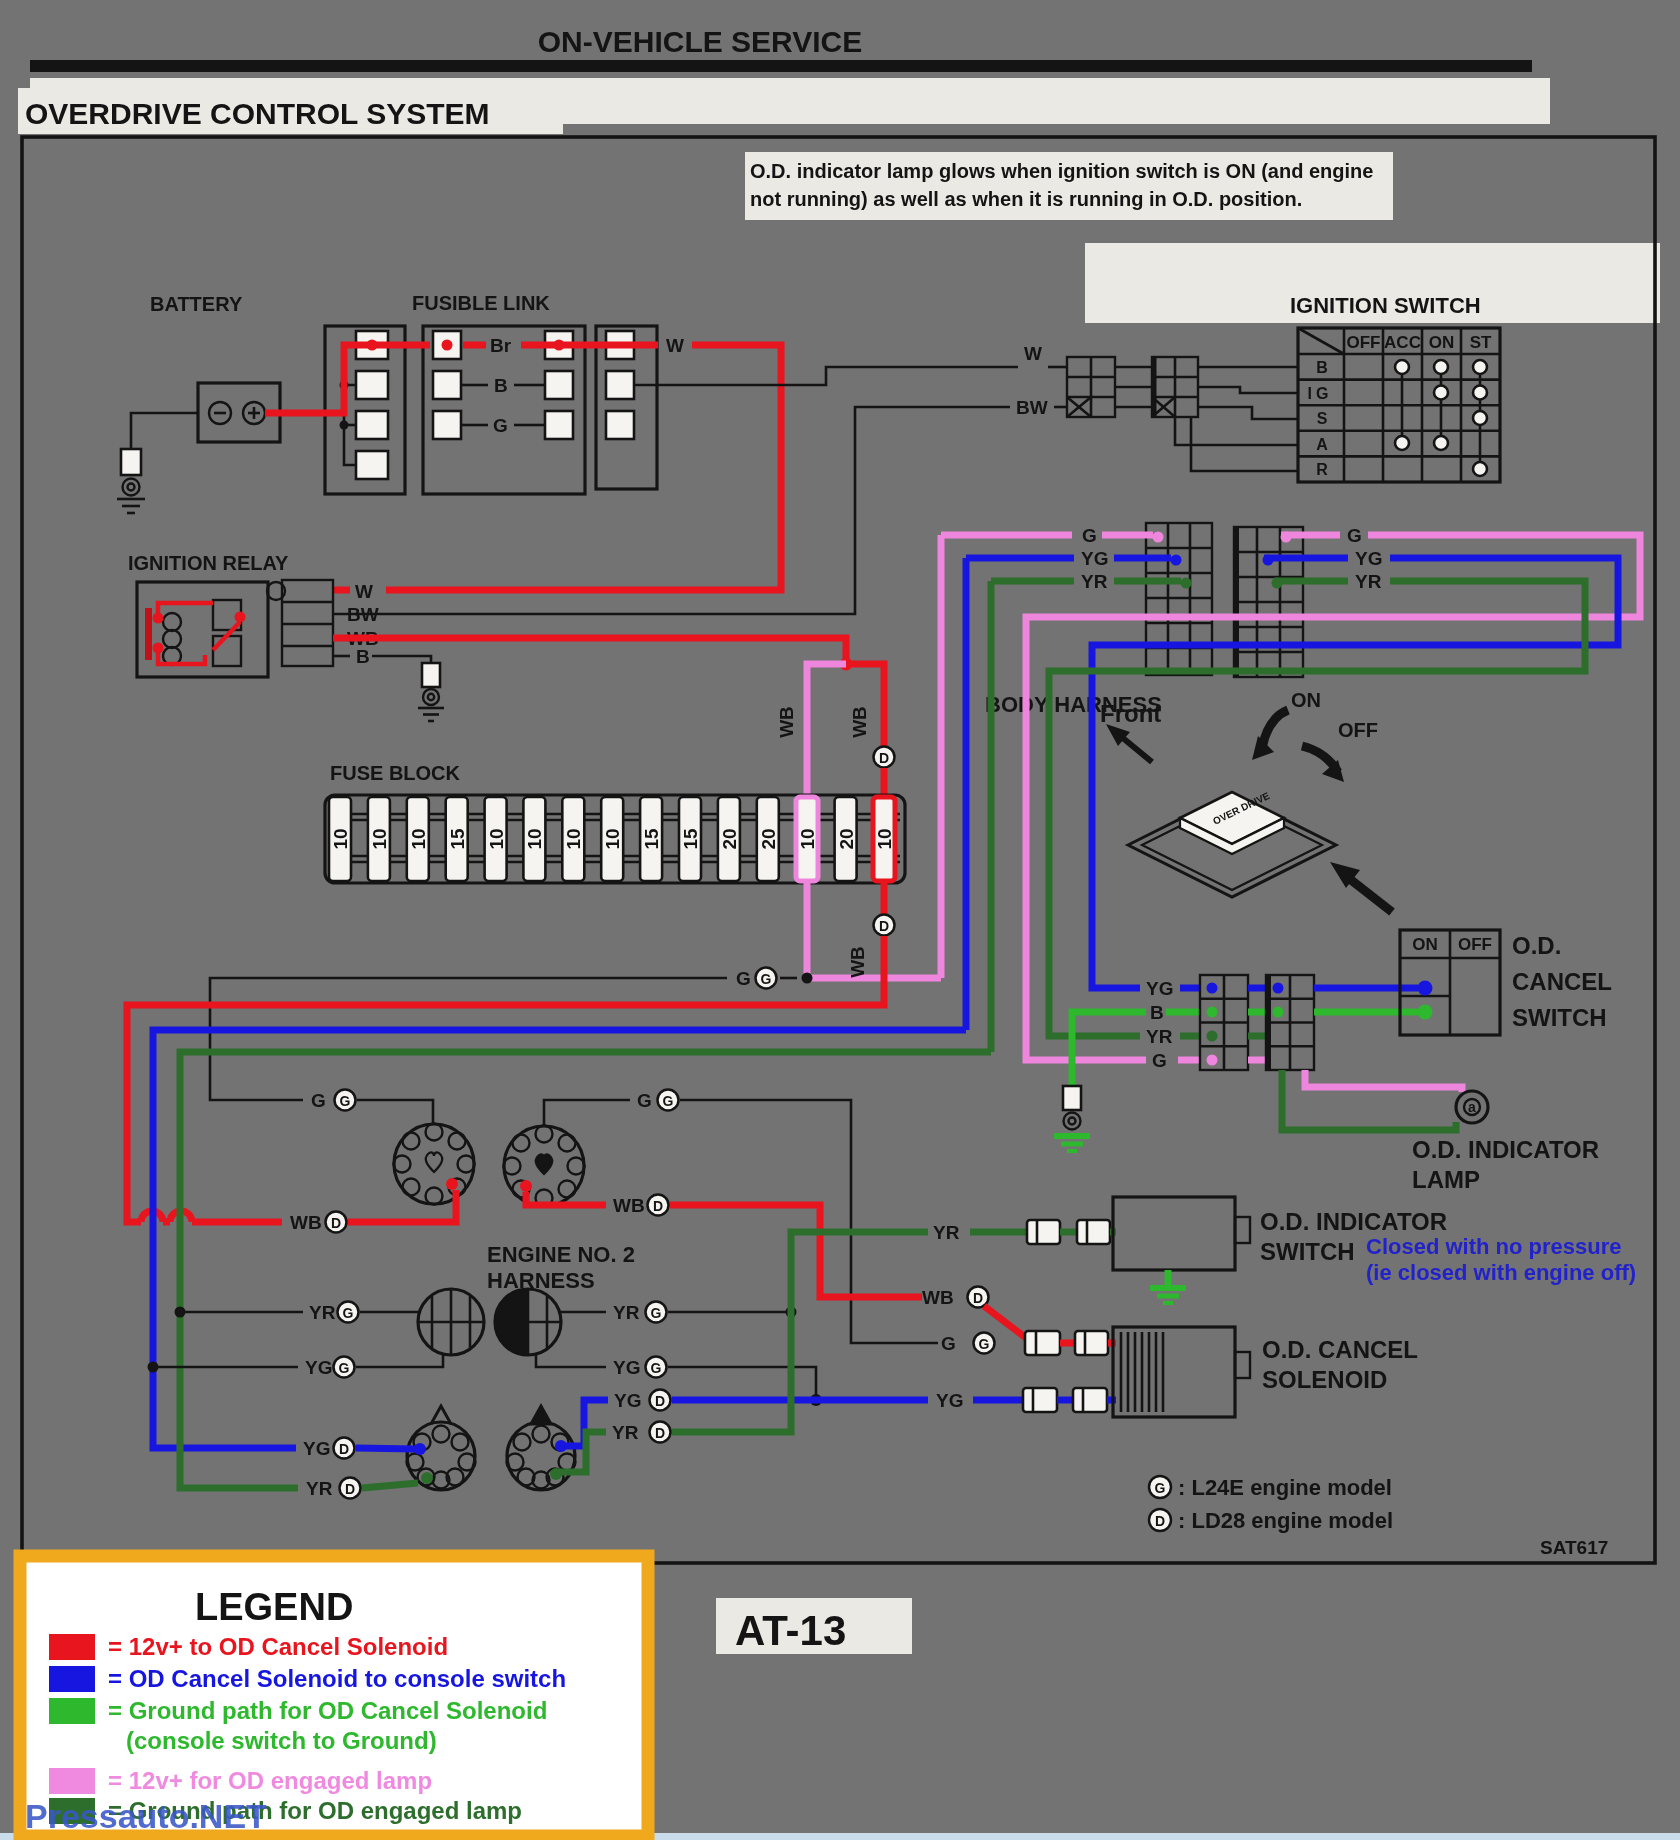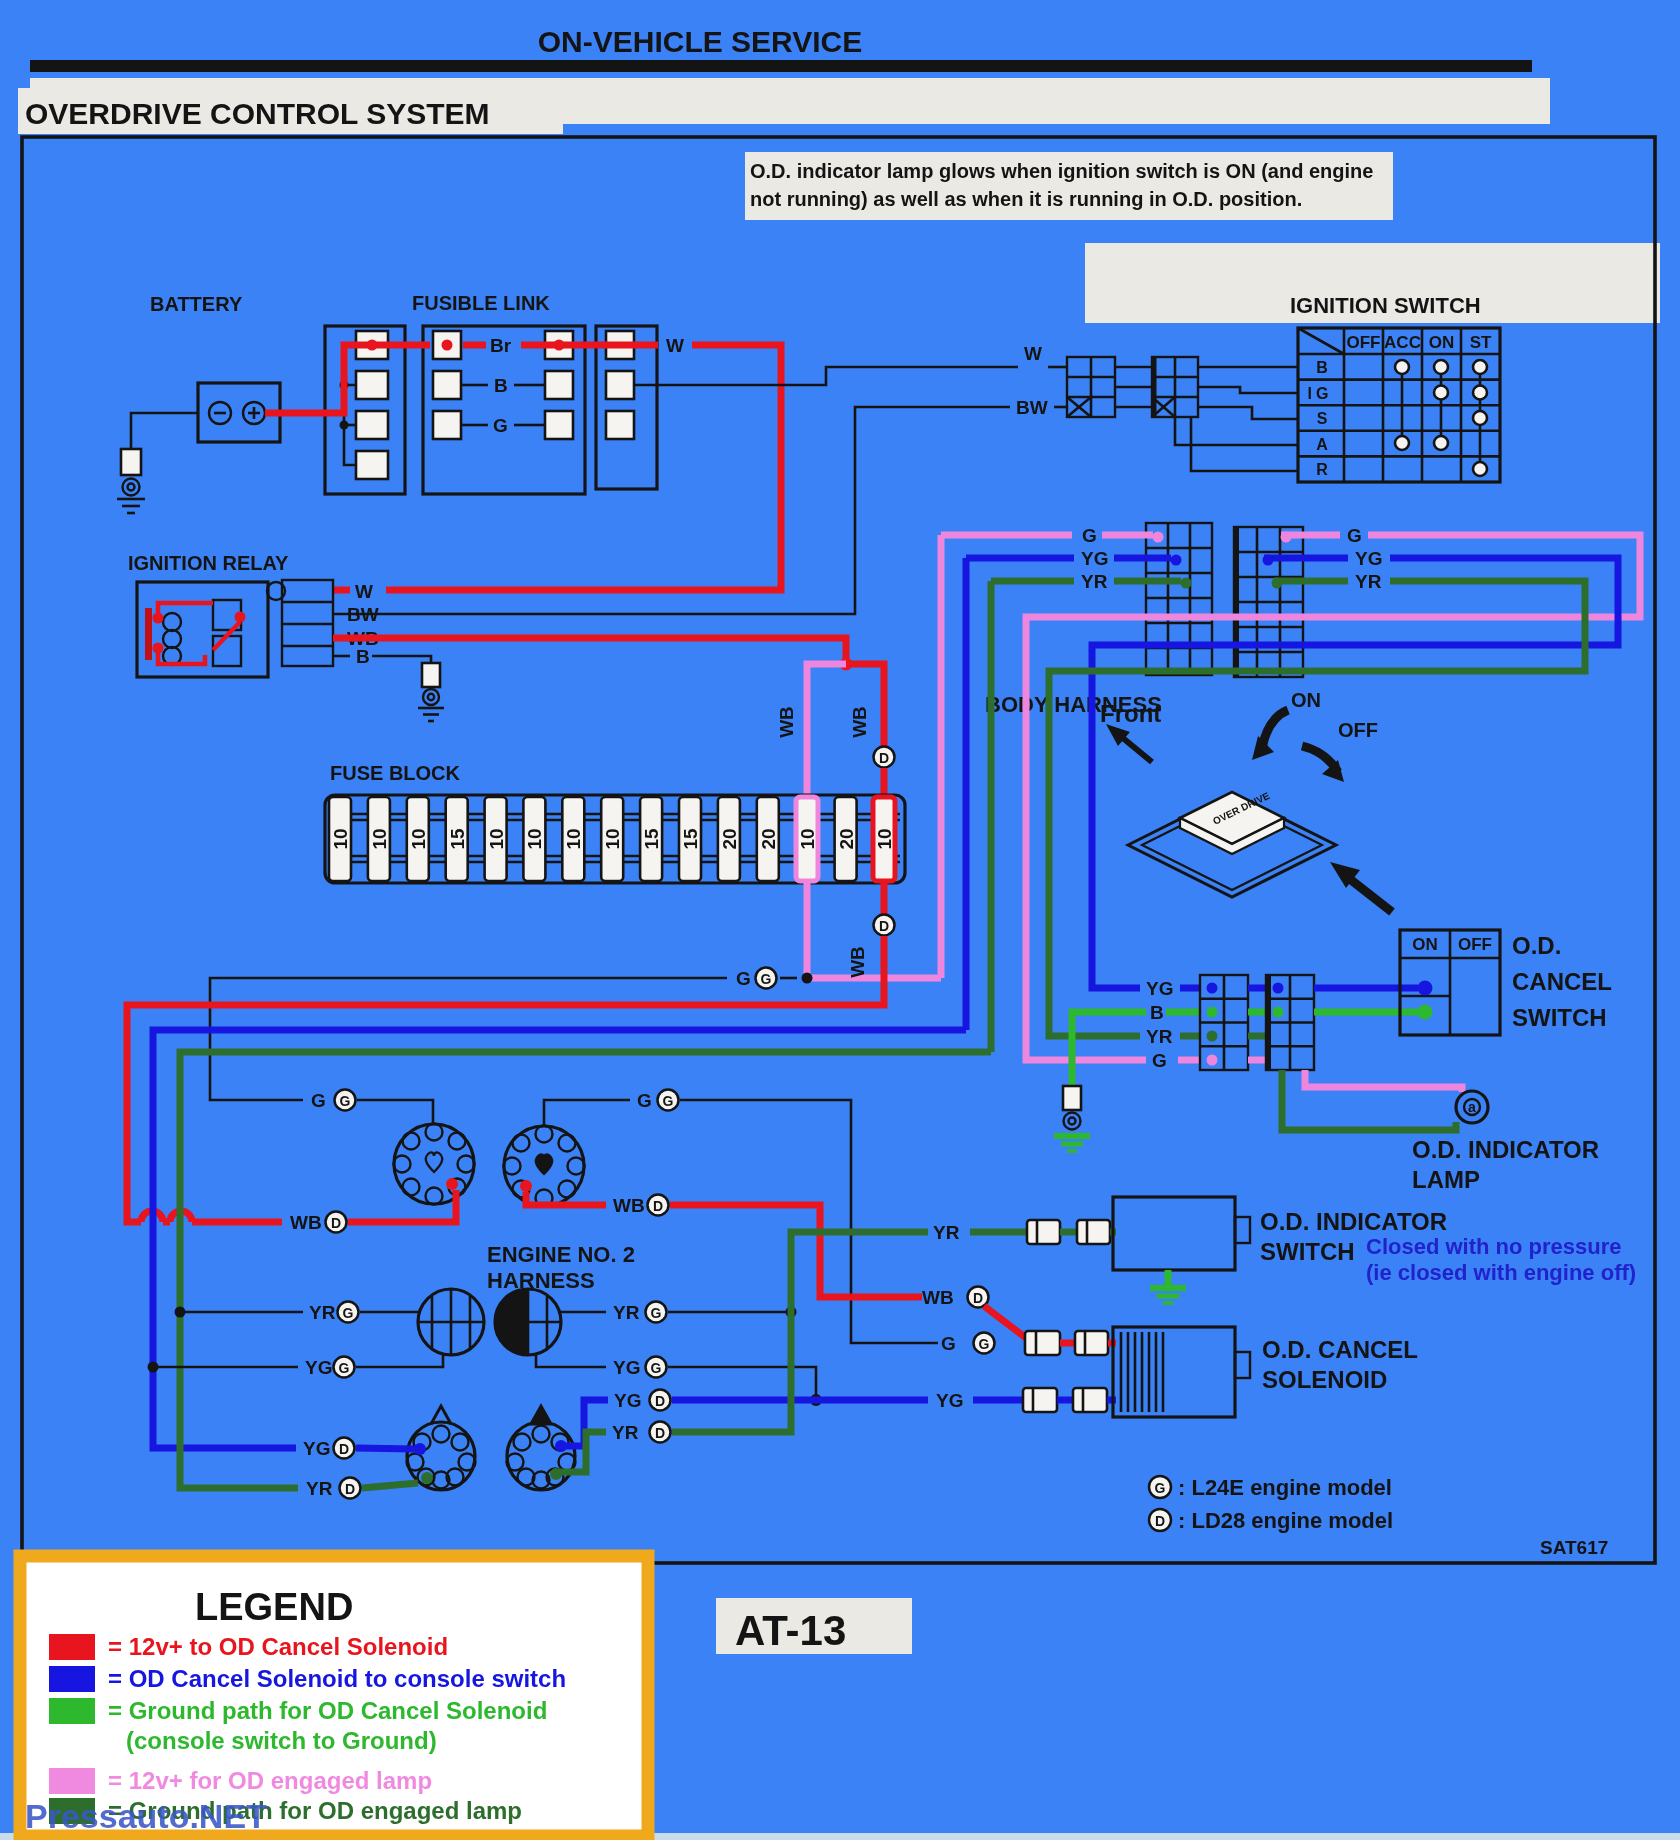--- a/index.html
+++ b/index.html
@@ -1,16 +1,16 @@
 <!DOCTYPE html>
 <html><head>
 <meta charset="utf-8">
 <style>
   html,body{margin:0;padding:0;background:#f5f4f0;}
-  .page{width:1680px;height:1840px;position:relative;background:#3b82f6;overflow:hidden;}
+  .page{width:1680px;height:1840px;position:relative;background:#737373;overflow:hidden;}
   svg{display:block;}
   
   .wire{fill:none;stroke-width:7;stroke-linecap:butt;stroke-linejoin:miter;}
   .thin{fill:none;stroke:#141414;stroke-width:2.6;}
   .wr{stroke:#e8141e;}
   .wp{stroke:#ef86dd;}
   .wbl{stroke:#1616e0;}
   .wgr{stroke:#2db82d;}
   .wdg{stroke:#2d6e2d;}
   .box{fill:none;stroke:#141414;stroke-width:3.2;}

